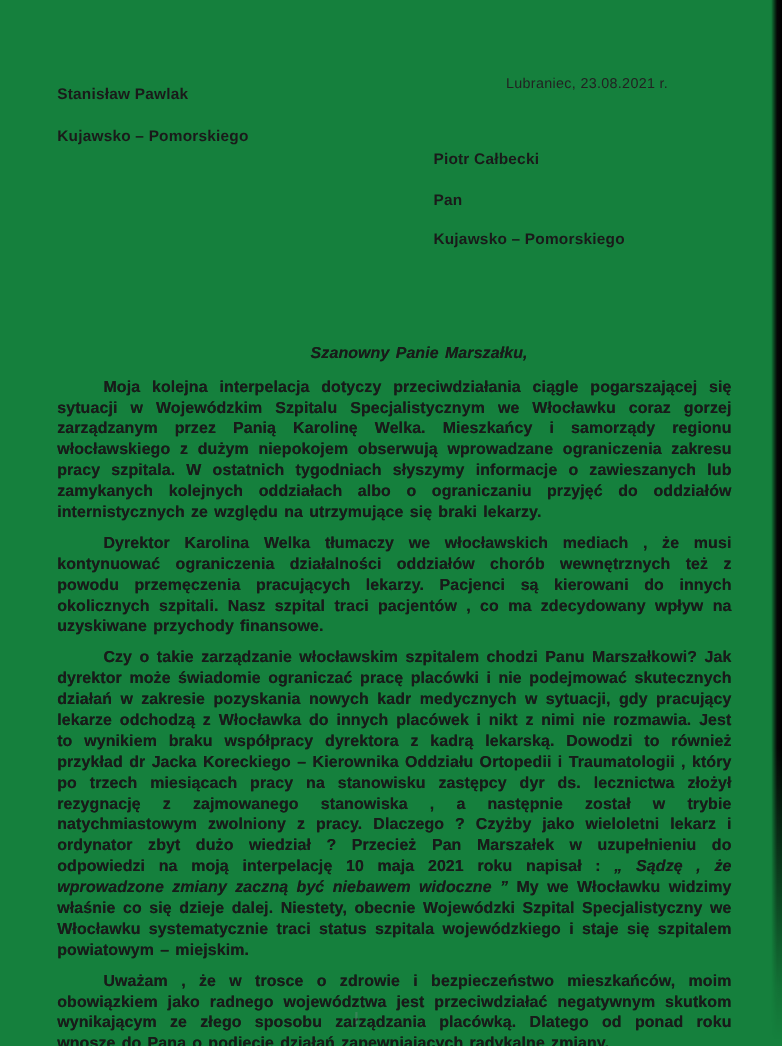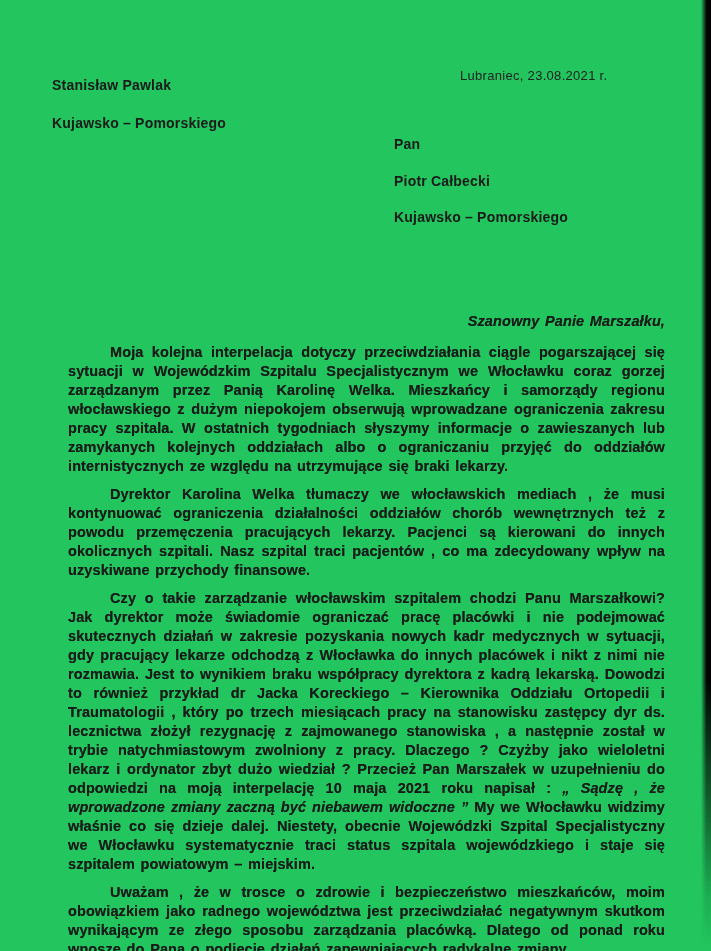--- a/index.html
+++ b/index.html
@@ -4,21 +4,21 @@
 <style>
   html, body {
     margin: 0;
     padding: 0;
     background: #ffffff;
   }
   .page {
     position: relative;
     width: 711px;
     height: 951px;
-    background: #22c55e;
+    background: #15803d;
     overflow: hidden;
     font-family: "Liberation Sans", sans-serif;
     color: #1a1a1a;
   }
   
   .sender-block {
     position: absolute;
     left: 52px;
     top: 66px;
     font-size: 14px;
@@ -54,24 +54,24 @@
     font-weight: 700;
     line-height: 19px;
     text-align: justify;
     word-spacing: 1.5px;
     letter-spacing: 0.1px;
     text-shadow: 0 0 0.4px rgba(0,0,0,0.55);
   }
   .salutation {
     font-style: italic;
     margin: 0 0 12px 45px;
-    text-align: right;
+    text-align: center;
   }
   .para {
-    margin: 0 0 9px 16px;
+    margin: 0 0 9px 0;
     text-indent: 42px;
   }
   .para:last-child { margin-bottom: 0; }
   .quote {
     font-style: italic;
   }
   
   .scan-band {
     position: absolute;
     top: 0;
@@ -97,22 +97,22 @@
 <div class="page">
 
   <div class="sender-block">
     <div>Stanisław Pawlak</div>
     <div>Kujawsko – Pomorskiego</div>
   </div>
 
   <div class="dateline">Lubraniec, 23.08.2021 r.</div>
 
   <div class="recipient-block">
+    <div>Piotr Całbecki</div>
     <div>Pan</div>
-    <div>Piotr Całbecki</div>
     <div>Kujawsko – Pomorskiego</div>
   </div>
 
   <div class="body-block">
     <p class="salutation">Szanowny Panie Marszałku,</p>
 
     <p class="para">Moja kolejna interpelacja dotyczy przeciwdziałania ciągle pogarszającej się sytuacji w Wojewódzkim Szpitalu Specjalistycznym we Włocławku coraz gorzej zarządzanym przez Panią Karolinę Welka. Mieszkańcy i samorządy regionu włocławskiego z dużym niepokojem obserwują wprowadzane ograniczenia zakresu pracy szpitala. W ostatnich tygodniach słyszymy informacje o zawieszanych lub zamykanych kolejnych oddziałach albo o ograniczaniu przyjęć do oddziałów internistycznych ze względu na utrzymujące się braki lekarzy.</p>
 
     <p class="para">Dyrektor Karolina Welka tłumaczy we włocławskich mediach , że musi kontynuować ograniczenia działalności oddziałów chorób wewnętrznych też z powodu przemęczenia pracujących lekarzy. Pacjenci są kierowani do innych okolicznych szpitali. Nasz szpital traci pacjentów , co ma zdecydowany wpływ na uzyskiwane przychody finansowe.</p>
 

